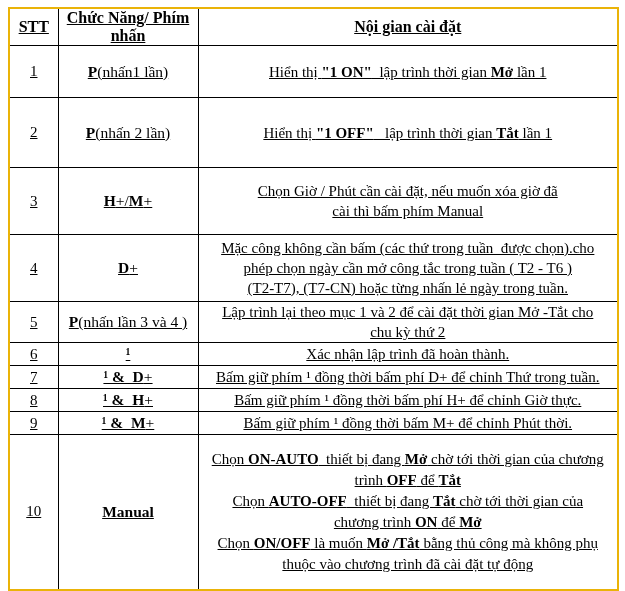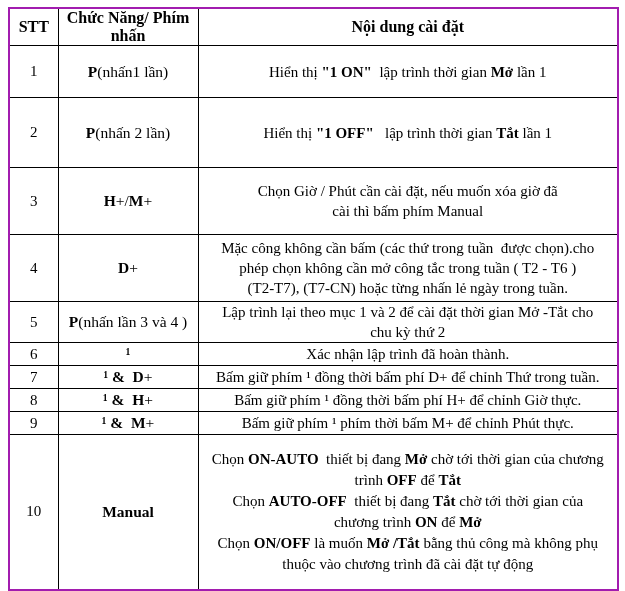--- a/index.html
+++ b/index.html
@@ -13,21 +13,22 @@
     color: #000000;
   }
   .page {
     padding: 7px 8px 8px 8px;
     box-sizing: border-box;
   }
   table.settings-table {
     border-collapse: collapse;
     table-layout: fixed;
     width: 609px;
-    border: 2px solid #a21caf;
+    border: 2px solid #eab308;
+    text-decoration: underline;
   }
   col.c1 { width: 49px; }
   col.c2 { width: 140px; }
   col.c3 { width: 420px; }
   th, td {
     border: 1px solid #000000;
     text-align: center;
     vertical-align: middle;
     padding: 0 2px;
     overflow: hidden;
@@ -68,21 +69,21 @@
         <col class="c2">
         <col class="c3">
     </colgroup>
     <thead>
       <tr class="hr-header">
         <th>STT</th>
         <th>
             <div class="line">Chức Năng/ Phím</div>
             <div class="line">nhấn</div>
           </th>
-        <th>Nội dung cài đặt</th>
+        <th>Nội gian cài đặt</th>
       </tr>
     </thead>
     <tbody>
       <tr class="hr-1">
         <td>1</td>
         <td class="key-cell runs"><span class="b">P</span><span>(nhấn1 lần)</span></td>
         <td>
             <div class="line"><span>Hiển thị </span><span class="b">"1 ON"</span><span>  lập trình thời gian </span><span class="b">Mở</span><span> lần 1</span></div>
           </td>
       </tr>
@@ -99,21 +100,21 @@
         <td>
             <div class="line"><span>Chọn Giờ / Phút cần cài đặt, nếu muốn xóa giờ đã</span></div>
             <div class="line"><span>cài thì bấm phím Manual</span></div>
           </td>
       </tr>
       <tr class="hr-4">
         <td>4</td>
         <td class="key-cell runs"><span class="b">D</span><span>+</span></td>
         <td>
             <div class="line"><span>Mặc công không cần bấm (các thứ trong tuần  được chọn).cho</span></div>
-            <div class="line"><span>phép chọn không cần mở công tắc trong tuần ( T2 - T6 )</span></div>
+            <div class="line"><span>phép chọn ngày cần mở công tắc trong tuần ( T2 - T6 )</span></div>
             <div class="line"><span>(T2-T7), (T7-CN) hoặc từng nhấn lẻ ngày trong tuần.</span></div>
           </td>
       </tr>
       <tr class="hr-5">
         <td>5</td>
         <td class="key-cell runs"><span class="b">P</span><span>(nhấn lần 3 và 4 )</span></td>
         <td>
             <div class="line"><span>Lập trình lại theo mục 1 và 2 để cài đặt thời gian Mở -Tắt cho</span></div>
             <div class="line"><span>chu kỳ thứ 2</span></div>
           </td>
@@ -136,21 +137,21 @@
         <td>8</td>
         <td class="key-cell runs"><span class="b">¹ &amp;  H</span><span>+</span></td>
         <td>
             <div class="line"><span>Bấm giữ phím ¹ đồng thời bấm phí H+ để chỉnh Giờ thực.</span></div>
           </td>
       </tr>
       <tr class="hr-9">
         <td>9</td>
         <td class="key-cell runs"><span class="b">¹ &amp;  M</span><span>+</span></td>
         <td>
-            <div class="line"><span>Bấm giữ phím ¹ phím thời bấm M+ để chỉnh Phút thực.</span></div>
+            <div class="line"><span>Bấm giữ phím ¹ đồng thời bấm M+ để chỉnh Phút thời.</span></div>
           </td>
       </tr>
       <tr class="hr-10">
         <td>10</td>
         <td class="key-cell runs"><span class="b">Manual</span></td>
         <td>
             <div class="line"><span>Chọn </span><span class="b">ON-AUTO</span><span>  thiết bị đang </span><span class="b">Mở</span><span> chờ tới thời gian của chương</span></div>
             <div class="line"><span>trình </span><span class="b">OFF</span><span> để </span><span class="b">Tắt</span></div>
             <div class="line"><span>Chọn </span><span class="b">AUTO-OFF</span><span>  thiết bị đang </span><span class="b">Tắt</span><span> chờ tới thời gian của</span></div>
             <div class="line"><span>chương trình </span><span class="b">ON</span><span> để </span><span class="b">Mở</span></div>

